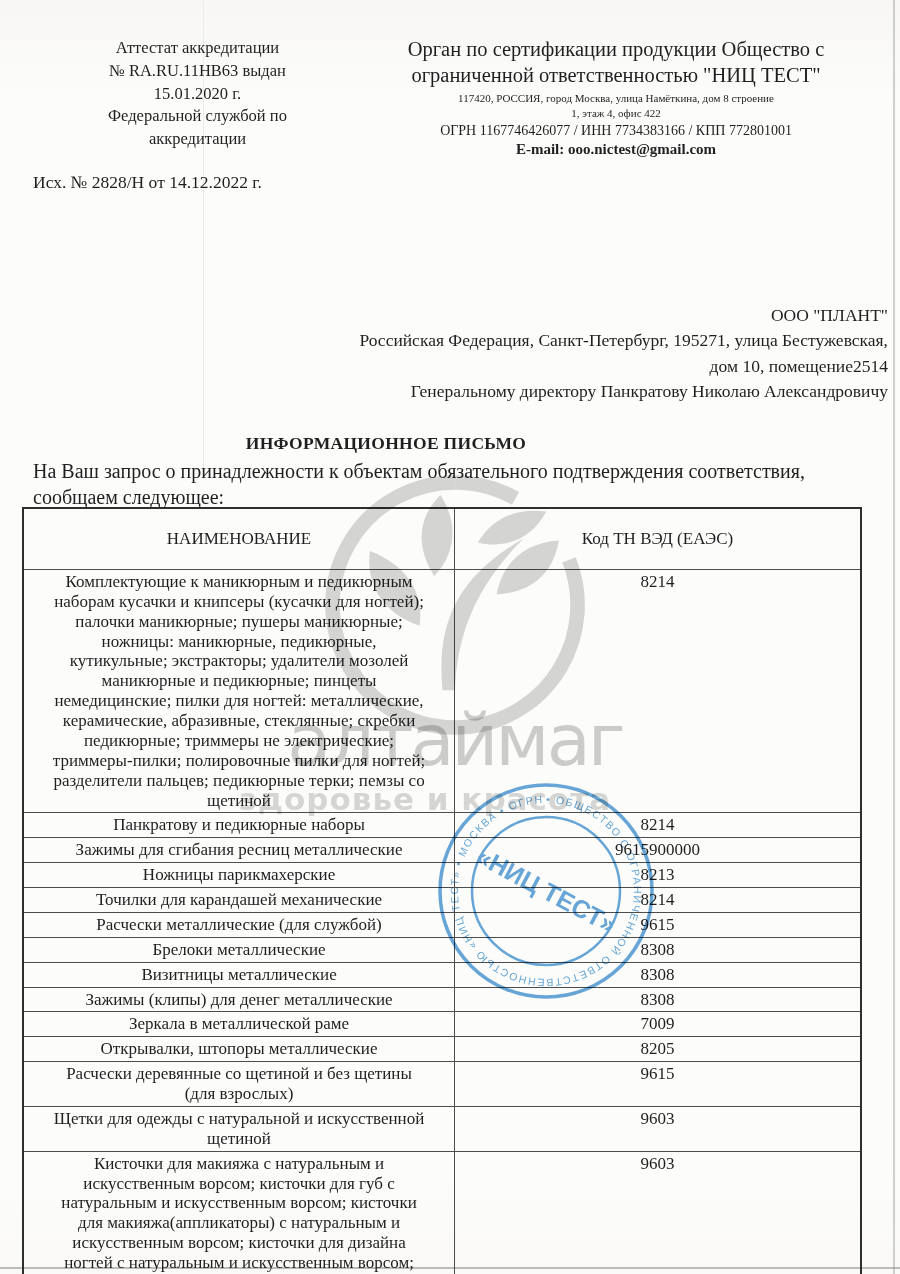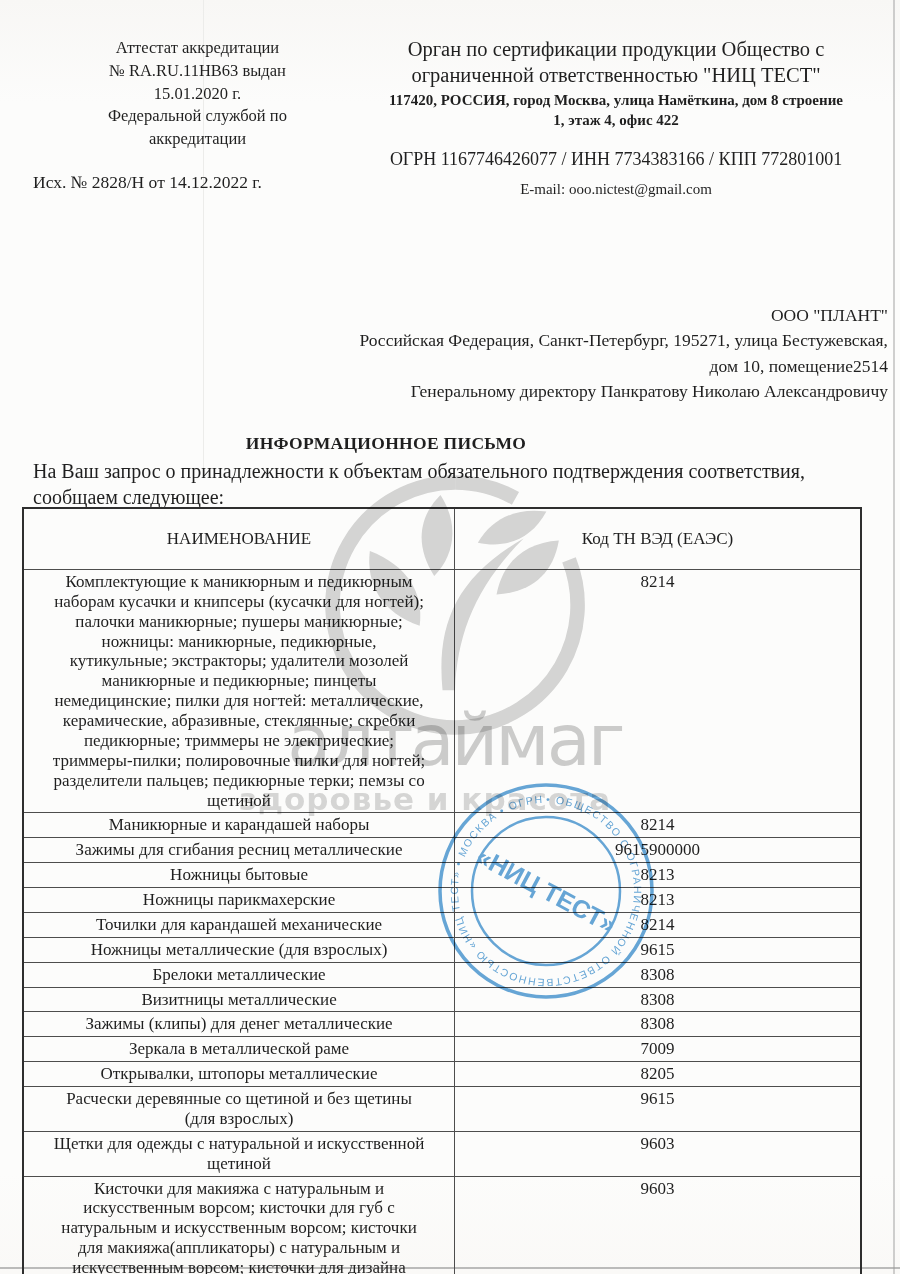--- a/index.html
+++ b/index.html
@@ -14,23 +14,23 @@
   .pre{white-space:pre-line;}
   
   .fold-line{position:absolute;left:203px;top:0;width:1px;height:470px;background:#ececea;}
   .edge-right{position:absolute;right:5px;top:0;width:2px;height:100%;background:#aaa;opacity:.55;}
   .edge-bottom{position:absolute;left:0;bottom:5px;width:100%;height:2px;background:#9a9a9a;opacity:.65;}
   
   .accred{position:absolute;left:55px;top:37px;width:285px;text-align:center;font-size:16.5px;line-height:1.38;}
   .outref{position:absolute;left:33px;top:172px;font-size:17.5px;}
   .org{position:absolute;left:338px;top:36px;width:556px;text-align:center;}
   .org-title{font-size:20.5px;line-height:1.28;}
-  .org-address{font-size:15px;font-weight:bold;line-height:1.3;margin-top:3px;}
-  .org-reg{font-size:18px;margin-top:19px;}
-  .org-email{font-size:15px;margin-top:11px;}
+  .org-address{font-size:11px;font-weight:normal;line-height:1.3;margin-top:3px;}
+  .org-reg{font-size:14px;margin-top:3px;}
+  .org-email{font-size:15px;margin-top:2px;font-weight:bold;}
   
   .recipient{position:absolute;left:180px;top:303px;width:708px;text-align:right;font-size:17.5px;line-height:1.45;}
   
   .letter-title{position:absolute;left:0;top:433px;width:772px;text-align:center;font-weight:bold;font-size:17.5px;letter-spacing:.3px;}
   .intro{position:absolute;left:33px;top:458px;width:848px;font-size:20px;line-height:1.32;}
   
   table.tnved{
     position:absolute;left:22px;top:507px;width:840px;
     border-collapse:collapse;table-layout:fixed;
     font-size:17px;
@@ -117,41 +117,37 @@
 маникюрные и педикюрные; пинцеты
 немедицинские; пилки для ногтей: металлические,
 керамические, абразивные, стеклянные; скребки
 педикюрные; триммеры не электрические;
 триммеры-пилки; полировочные пилки для ногтей;
 разделители пальцев; педикюрные терки; пемзы со
 щетиной</td>
           <td>8214</td>
         </tr>
         <tr>
-          <td class="pre">Маникюрные и карандашей наборы</td>
+          <td class="pre">Панкратову и педикюрные наборы</td>
           <td>8214</td>
         </tr>
         <tr>
           <td class="pre">Зажимы для сгибания ресниц металлические</td>
           <td>9615900000</td>
         </tr>
         <tr>
-          <td class="pre">Ножницы бытовые</td>
-          <td>8213</td>
-        </tr>
-        <tr>
           <td class="pre">Ножницы парикмахерские</td>
           <td>8213</td>
         </tr>
         <tr>
           <td class="pre">Точилки для карандашей механические</td>
           <td>8214</td>
         </tr>
         <tr>
-          <td class="pre">Ножницы металлические (для взрослых)</td>
+          <td class="pre">Расчески металлические (для службой)</td>
           <td>9615</td>
         </tr>
         <tr>
           <td class="pre">Брелоки металлические</td>
           <td>8308</td>
         </tr>
         <tr>
           <td class="pre">Визитницы металлические</td>
           <td>8308</td>
         </tr>

